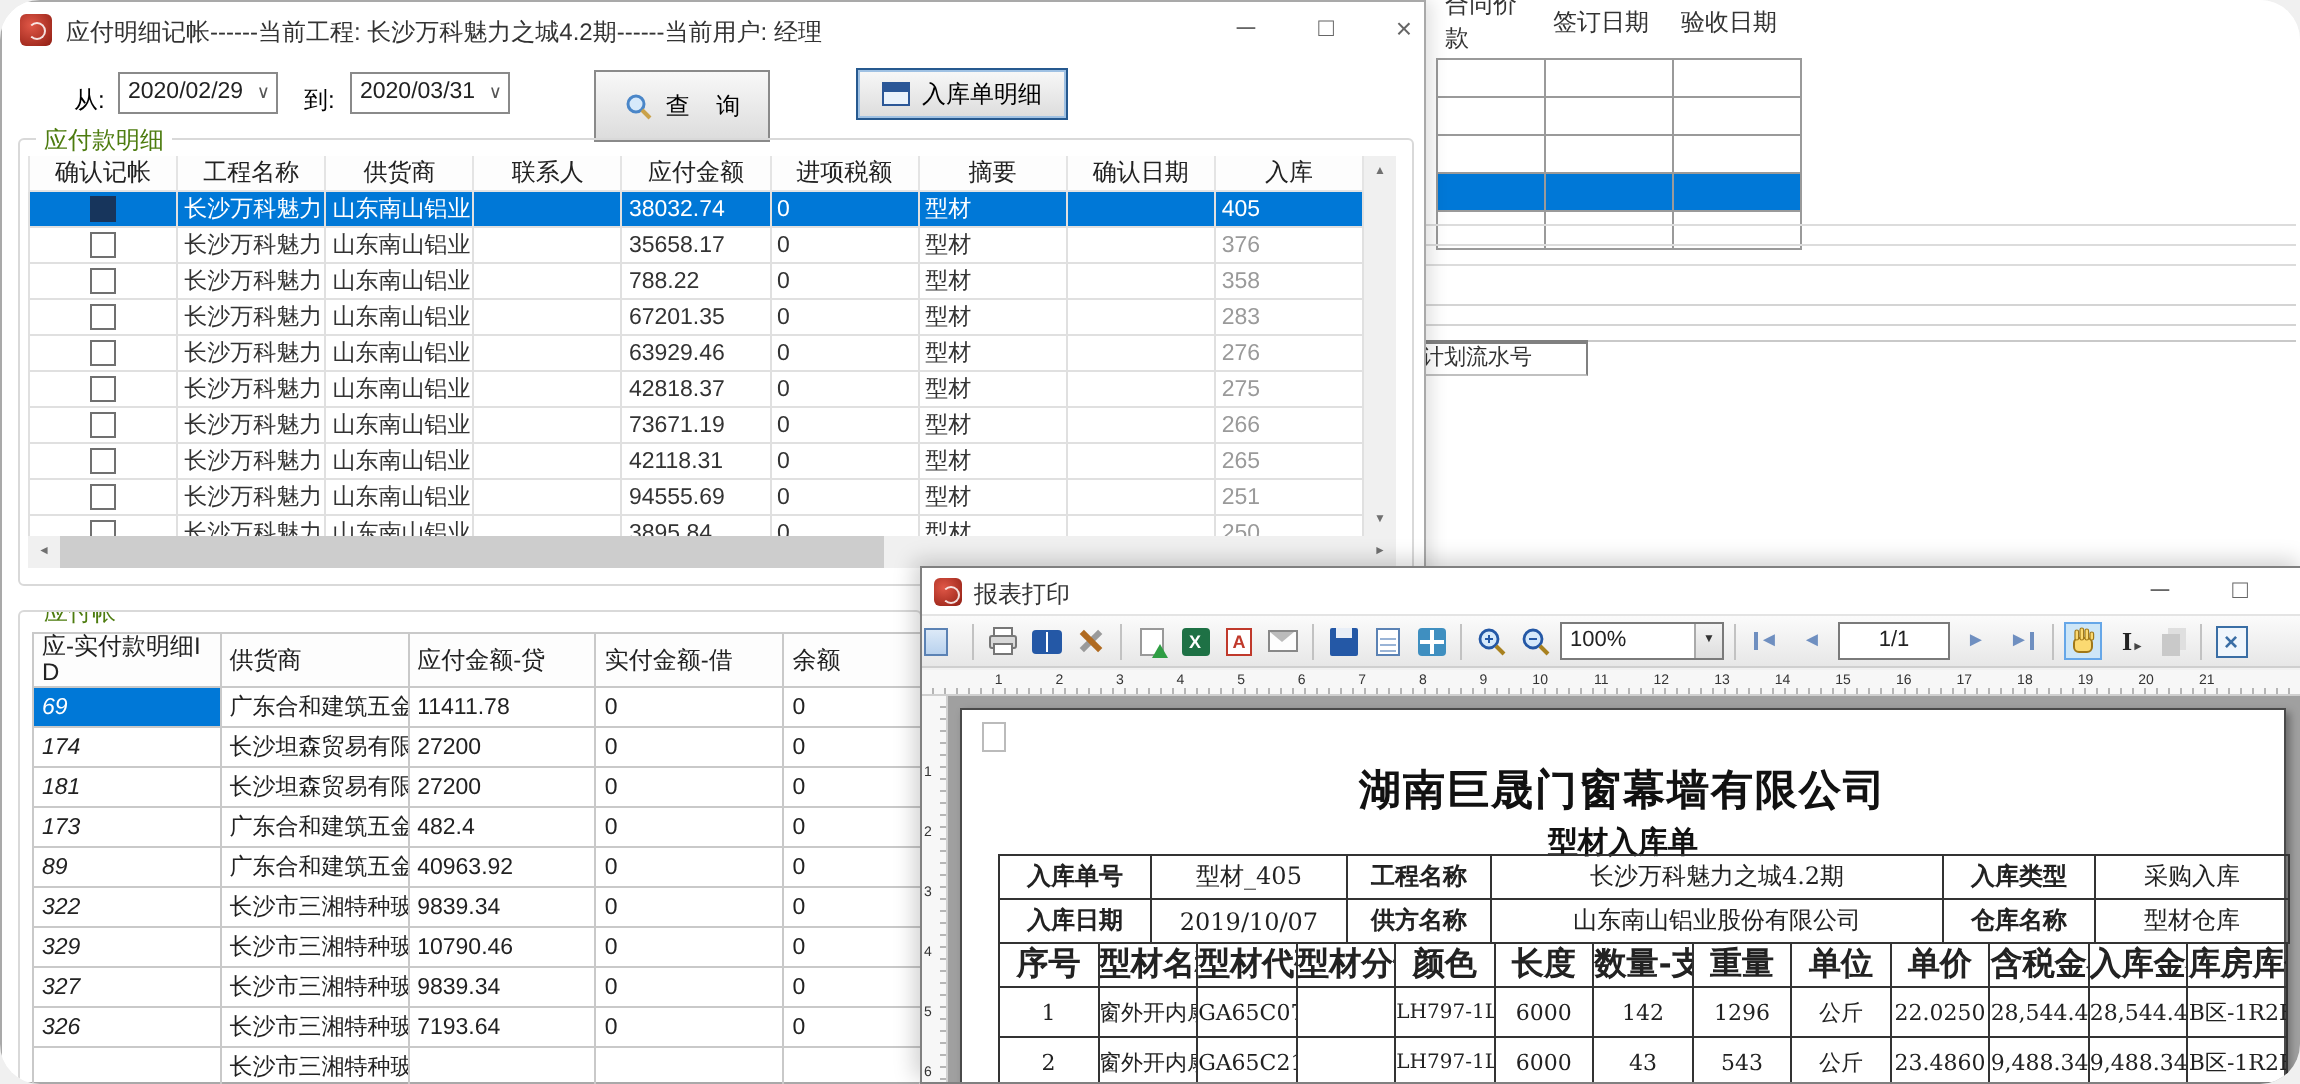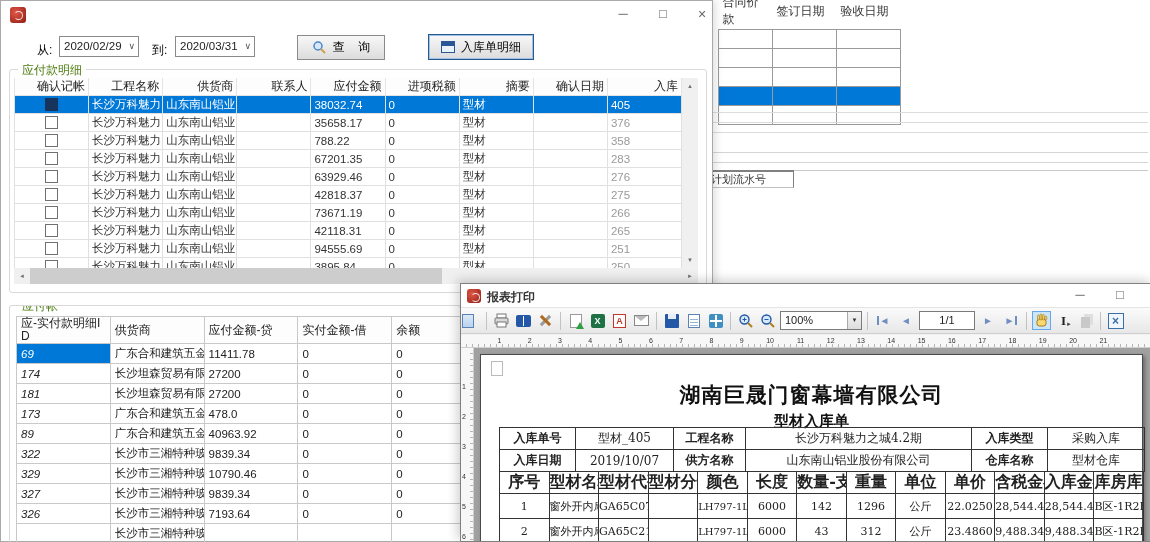--- a/index.html
+++ b/index.html
@@ -1,18 +1,18 @@
 <!DOCTYPE html>
 <html><head>
 <meta charset="utf-8">
 <style>
   * { margin:0; padding:0; box-sizing:border-box; }
   html,body { width:1150px; height:542px; overflow:hidden; }
   body { font-family:"Liberation Sans","DejaVu Sans",sans-serif; font-size:12px; color:#222; background:#f0f0f0; }
-  #stage { position:relative; width:1150px; height:542px; overflow:hidden; background:#fafafa; }
+  #stage { position:relative; width:1150px; height:542px; overflow:hidden; background:#fafafa;border-radius:20px; }
 
   
   .bgwin { position:absolute; left:698px; top:0; width:452px; height:542px; background:#fff; z-index:1; }
   .bgtable { position:absolute; left:20px; top:-6px; border-collapse:collapse; }
   .bgtable th { font-weight:normal; font-size:12px; color:#333; padding:0 4px 1px; text-align:left; }
   .bgtable td { border:1px solid #9a9a9a; height:19px; }
   .bgtable .c1{width:54px;} .bgtable .c2{width:64px;} .bgtable .c3{width:64px;}
   .bgtable tr.sel td { background:#0078d7; }
   .bgline { position:absolute; left:12px; width:438px; height:1px; background:#dcdcdc; }
   .serialbox { position:absolute; left:8px; top:170px; width:88px; height:18px; background:#fff;
@@ -33,35 +33,35 @@
   .win1 { position:absolute; left:0; top:0; width:713px; height:542px; background:#fff;
           border:1px solid #a9a9a9; z-index:5; box-shadow:3px 0 8px rgba(0,0,0,.12); }
   .win1 .b-min{left:605px;} .win1 .b-max{left:645px;} .win1 .b-close{left:684px; font-size:14px;}
 
   .flabel { position:absolute; font-size:12px; color:#000; }
   .combo { position:absolute; height:21px; width:80px; border:1px solid #8a8a8a; background:#fff;
            font-size:11.5px; line-height:19px; padding-left:4px; }
   .combo .arrow { position:absolute; right:3px; top:0; font-size:9px; color:#555; line-height:19px; }
   .btn { position:absolute; border:1px solid #8a8a8a; background:linear-gradient(#f8f8f8,#dcdcdc);
          font-size:12px; display:flex; align-items:center; justify-content:center; gap:6px; white-space:pre; }
-  .btn-query { left:296px; top:34px; width:88px; height:25px; }
+  .btn-query { left:296px; top:34px; width:88px; height:36px; }
   .btn-inbound { left:427px; top:33px; width:106px; height:26px; border:1px solid #26598f;
                  box-shadow:inset 0 0 0 1px #9fc1e3; }
   .winicon { width:14px; height:12px; border:1px solid #2b5797; background:#eaf2fb; position:relative; }
   .winicon::before { content:""; position:absolute; left:0; top:0; right:0; height:4px; background:#2b5797; }
 
   .groupbox { position:absolute; border:1px solid #d9d9d9; border-radius:3px; }
   .g1 { left:8px; top:68px; width:698px; height:224px; }
   .g2 { left:8px; top:304px; width:452px; height:238px; border-bottom:none; overflow:hidden; }
   .legend { position:absolute; left:8px; top:-8px; background:#fff; padding:0 4px; font-size:12px; color:#4d7c0f; }
 
   .t1wrap { position:absolute; left:4px; top:8px; width:684px; height:206px; overflow:hidden; }
   table.grid { border-collapse:collapse; table-layout:fixed; }
   .t1 { width:668px; }
-  .t1 th { height:16px; font-weight:normal; font-size:12px; text-align:right; padding:0 3px;
+  .t1 th { height:16px; font-weight:normal; font-size:12px; text-align:center; padding:0 3px;
            border:1px solid #e4e4e4; border-top:none; background:#fdfdfd; color:#222; white-space:nowrap; overflow:hidden; }
   .t1 td { height:18px; font-size:11.5px; padding:0 3px; border:1px solid #e0e0e0;
            white-space:nowrap; overflow:hidden; color:#333; }
   .t1 .co1{width:84px;} .t1 .co2{width:84px;} .t1 .co3{width:84px;} .t1 .co4{width:72px;}
   .t1 .co5{width:84px;} .t1 .co6{width:74px;} .t1 .co7{width:76px;} .t1 .co8{width:86px;} .t1 .co9{width:24px;}
   .t1 td.cb { text-align:center; }
   .t1 td.dim { color:#9a9a9a; }
   .t1 tr.selected td { background:#0078d7; color:#fff; }
   .checkbox { display:inline-block; width:13px; height:13px; border:1px solid #707070; background:#fff; vertical-align:-2px; }
   .t1 tr.selected .checkbox { background:#17355c; border-color:#17355c; }
@@ -81,21 +81,21 @@
            border:1px solid #c9c9c9; background:#fdfdfd; vertical-align:middle; line-height:13px; word-break:break-all; }
   .t2 td { height:20px; font-size:11.5px; padding:0 4px; border:1px solid #c9c9c9; white-space:nowrap; overflow:hidden; }
   .t2 .ca1{width:86px;font-style:italic;} .t2 .ca2{width:162px;} .t2 .ca3{width:84px;} .t2 .ca4{width:82px;} .t2 .ca5{width:56px;}
   .t2 tr.selected td.cell-id { background:#0078d7; color:#fff; }
 
   
   .win2 { position:absolute; left:460px; top:283px; width:692px; height:259px; background:#f1f1f1;
           border:1px solid #808080; z-index:10; box-shadow:-3px -3px 10px rgba(0,0,0,.18); overflow:hidden; }
   .win2 .titlebar { height:24px; border-bottom:1px solid #e4e4e4; }
   .win2 .appicon { left:6px; top:5px; width:14px; height:14px; }
-  .win2 .wtitle { left:26px; top:5px;font-weight:bold; }
+  .win2 .wtitle { left:26px; top:5px; }
   .win2 .wbtn { height:24px; line-height:22px; }
   .win2 .b-min{left:602px;} .win2 .b-max{left:642px;} .win2 .b-close{left:682px;}
 
   .toolbar { position:absolute; left:0; top:24px; width:692px; height:26px;
              background:linear-gradient(#fbfbfb,#e7e7e7); border-bottom:1px solid #cfcfcf;
              display:flex; align-items:center; gap:3px; padding-left:1px; }
   .tsep { width:1px; height:18px; background:#c2c2c2; margin:0 2px; flex:none; }
   .ti { width:19px; height:19px; flex:none; display:flex; align-items:center; justify-content:center; position:relative; }
   .i-grid { width:12px; height:14px; border:1px solid #5b82b4; background:linear-gradient(#dce9f7,#b9d2ee); margin-left:-8px; }
   .i-book { width:15px; height:12px; background:#2458a6; border-radius:2px 2px 2px 2px; position:relative; }
@@ -218,20 +218,21 @@
     <div class="bgline" style="top:132px"></div>
     <div class="bgline" style="top:152px;background:#d4d4d4"></div>
     <div class="bgline" style="top:162px;background:#d4d4d4"></div>
     <div class="bgline" style="top:170px;background:#c9c9c9"></div>
     <div class="serialbox">计划流水号</div>
   </div>
 
   <div class="win1">
     <div class="titlebar">
       <span class="appicon"></span>
+      <span class="wtitle">应付明细记帐------当前工程: 长沙万科魅力之城4.2期------当前用户: 经理</span>
       <span class="wbtn b-min">─</span>
       <span class="wbtn b-max">□</span>
       <span class="wbtn b-close">×</span>
     </div>
 
     <span class="flabel" style="left:36px;top:41px">从:</span>
     <div class="combo" style="left:58px;top:35px">
       <span>2020/02/29</span>
       <span class="arrow">∨</span>
     </div>
@@ -429,21 +430,21 @@
             <tr>
             <td class="ca1 cell-id">181</td>
             <td class="ca2">长沙坦森贸易有限公司</td>
             <td class="ca3">27200</td>
             <td class="ca4">0</td>
             <td class="ca5">0</td>
           </tr>
             <tr>
             <td class="ca1 cell-id">173</td>
             <td class="ca2">广东合和建筑五金制品有限公司</td>
-            <td class="ca3">478.0</td>
+            <td class="ca3">482.4</td>
             <td class="ca4">0</td>
             <td class="ca5">0</td>
           </tr>
             <tr>
             <td class="ca1 cell-id">89</td>
             <td class="ca2">广东合和建筑五金制品有限公司</td>
             <td class="ca3">40963.92</td>
             <td class="ca4">0</td>
             <td class="ca5">0</td>
           </tr>
@@ -688,21 +689,21 @@
               <td class="jc13">B区-1R2F</td>
             </tr>
               <tr>
               <td class="jc1">2</td>
               <td class="jc2">窗外开内扇</td>
               <td class="jc3">GA65C21</td>
               <td class="jc4"></td>
               <td class="jc5" style="font-size:10px">LH797-1LL</td>
               <td class="jc6">6000</td>
               <td class="jc7">43</td>
-              <td class="jc8">312</td>
+              <td class="jc8">543</td>
               <td class="jc9">公斤</td>
               <td class="jc10">23.4860</td>
               <td class="jc11">9,488.34</td>
               <td class="jc12">9,488.34</td>
               <td class="jc13">B区-1R2F</td>
             </tr>
             </tbody>
         </table>
       </div>
     </div>

